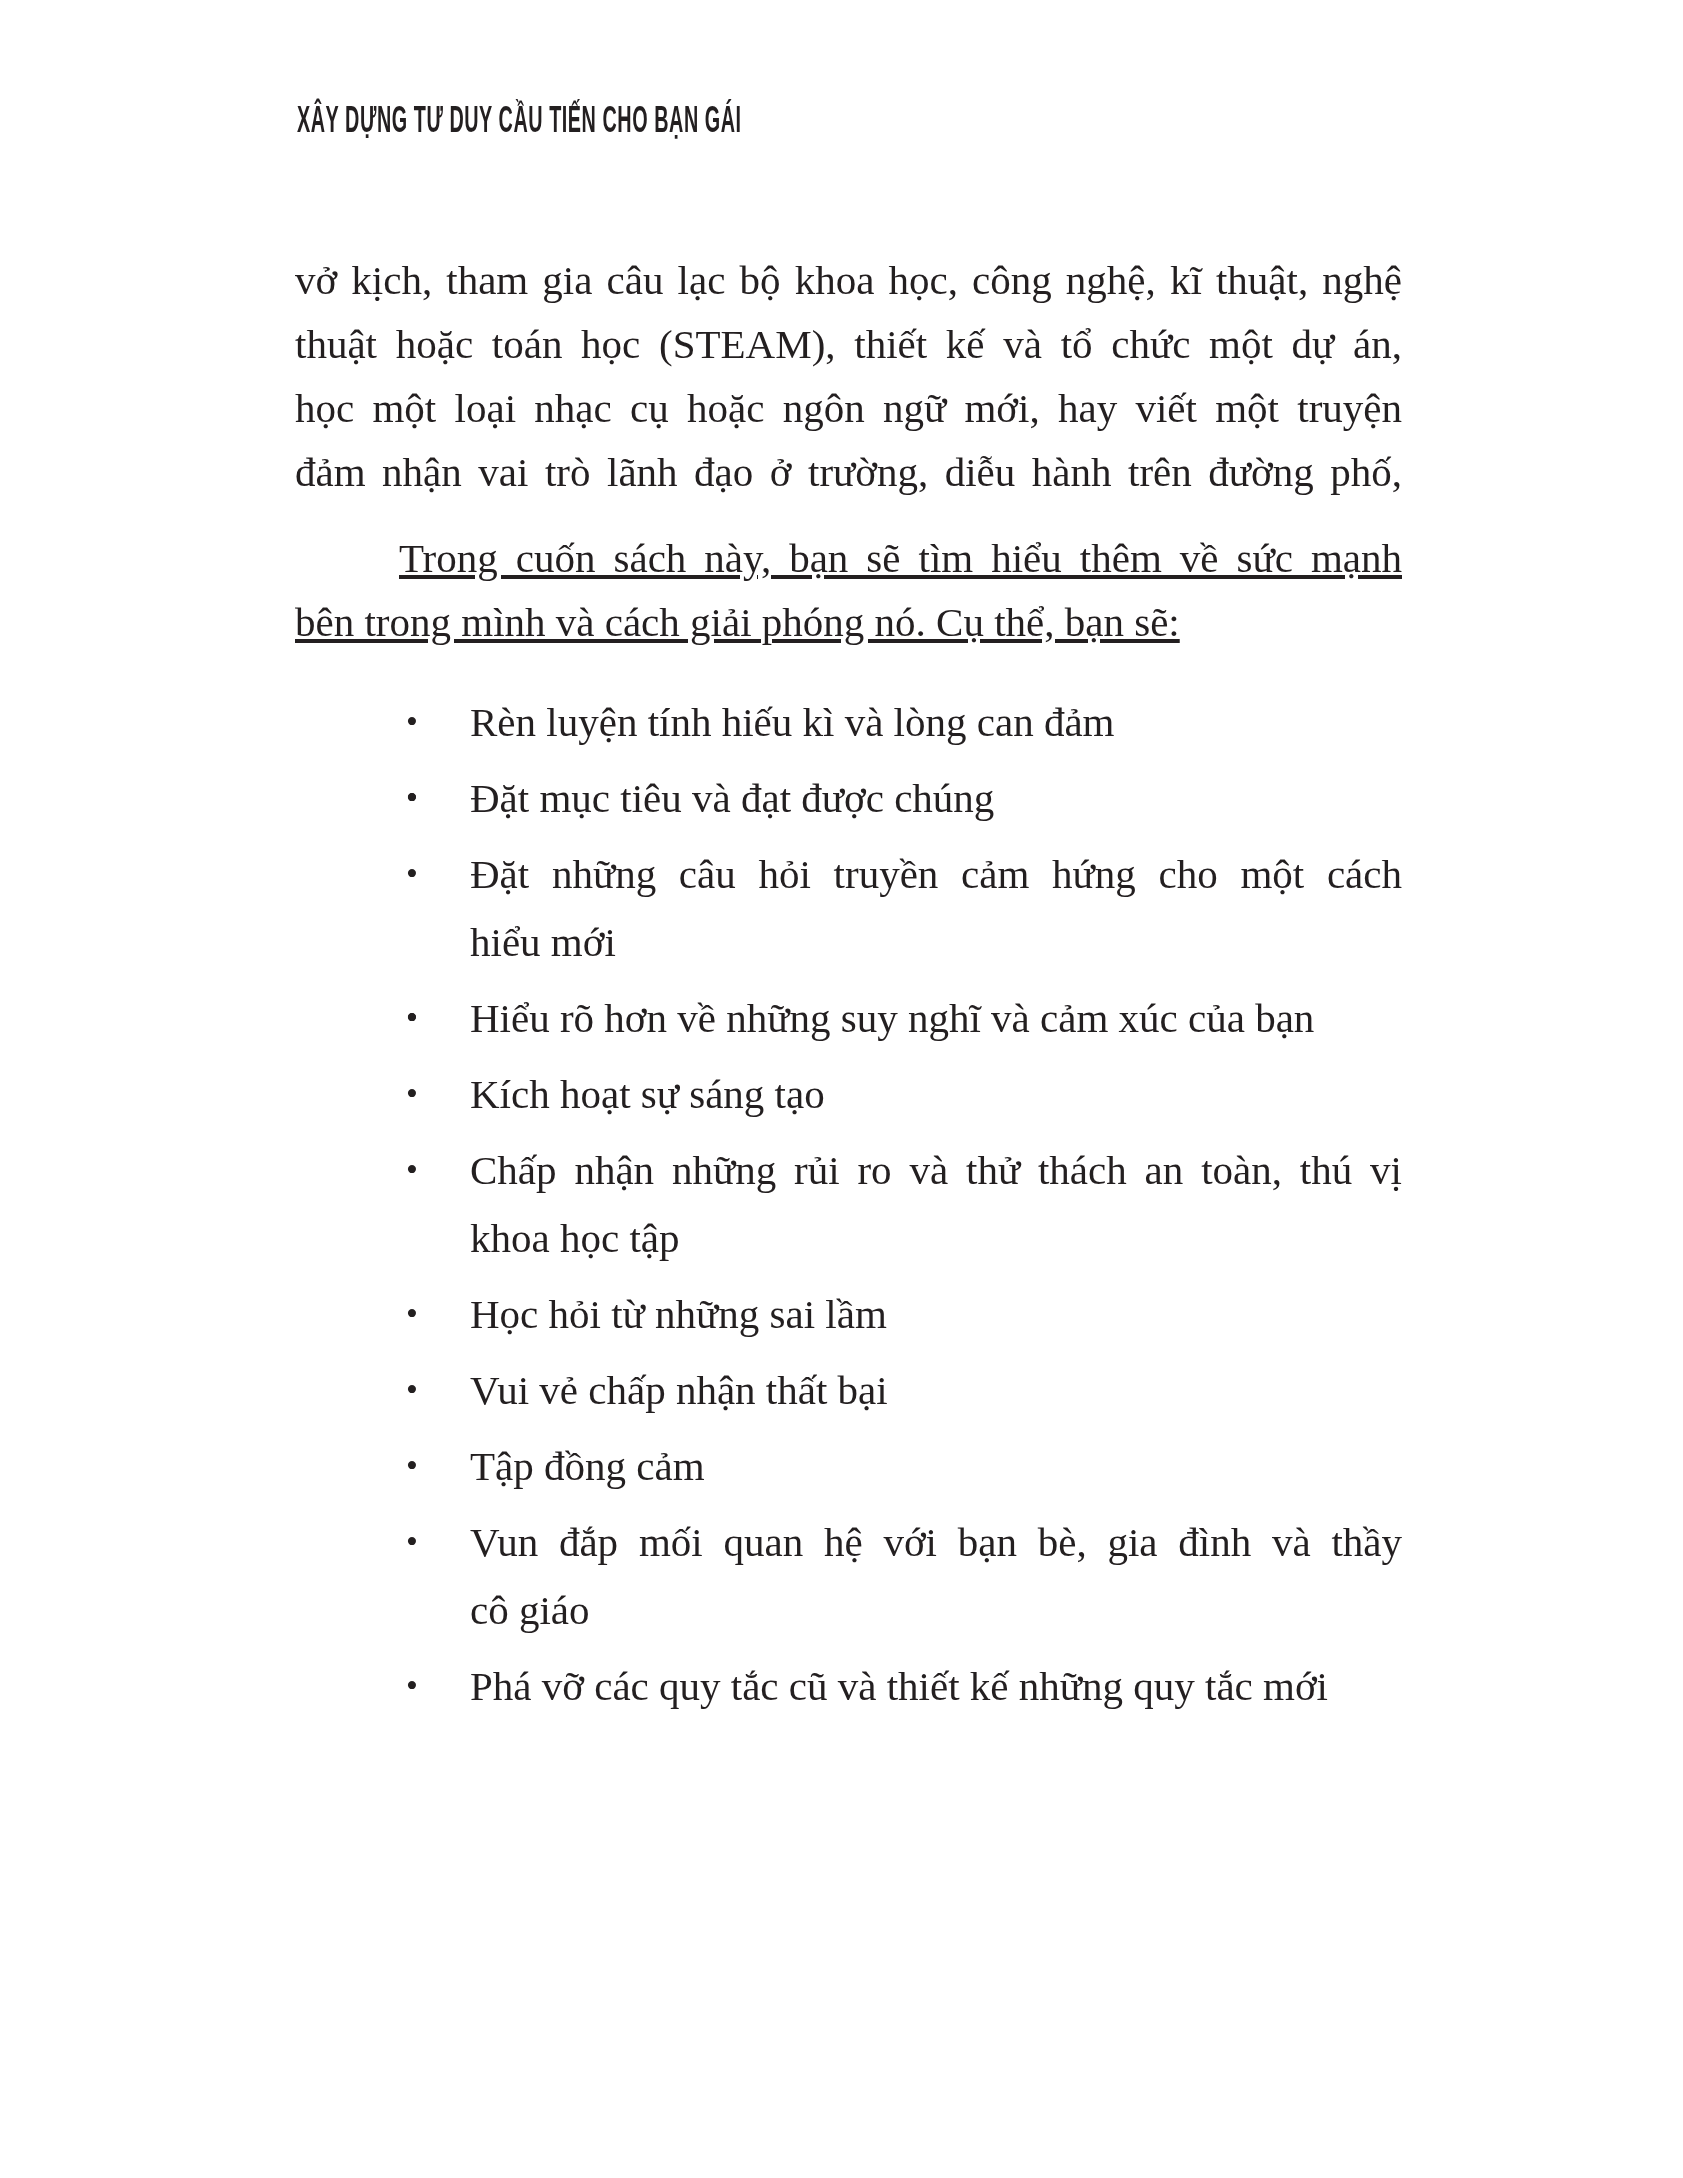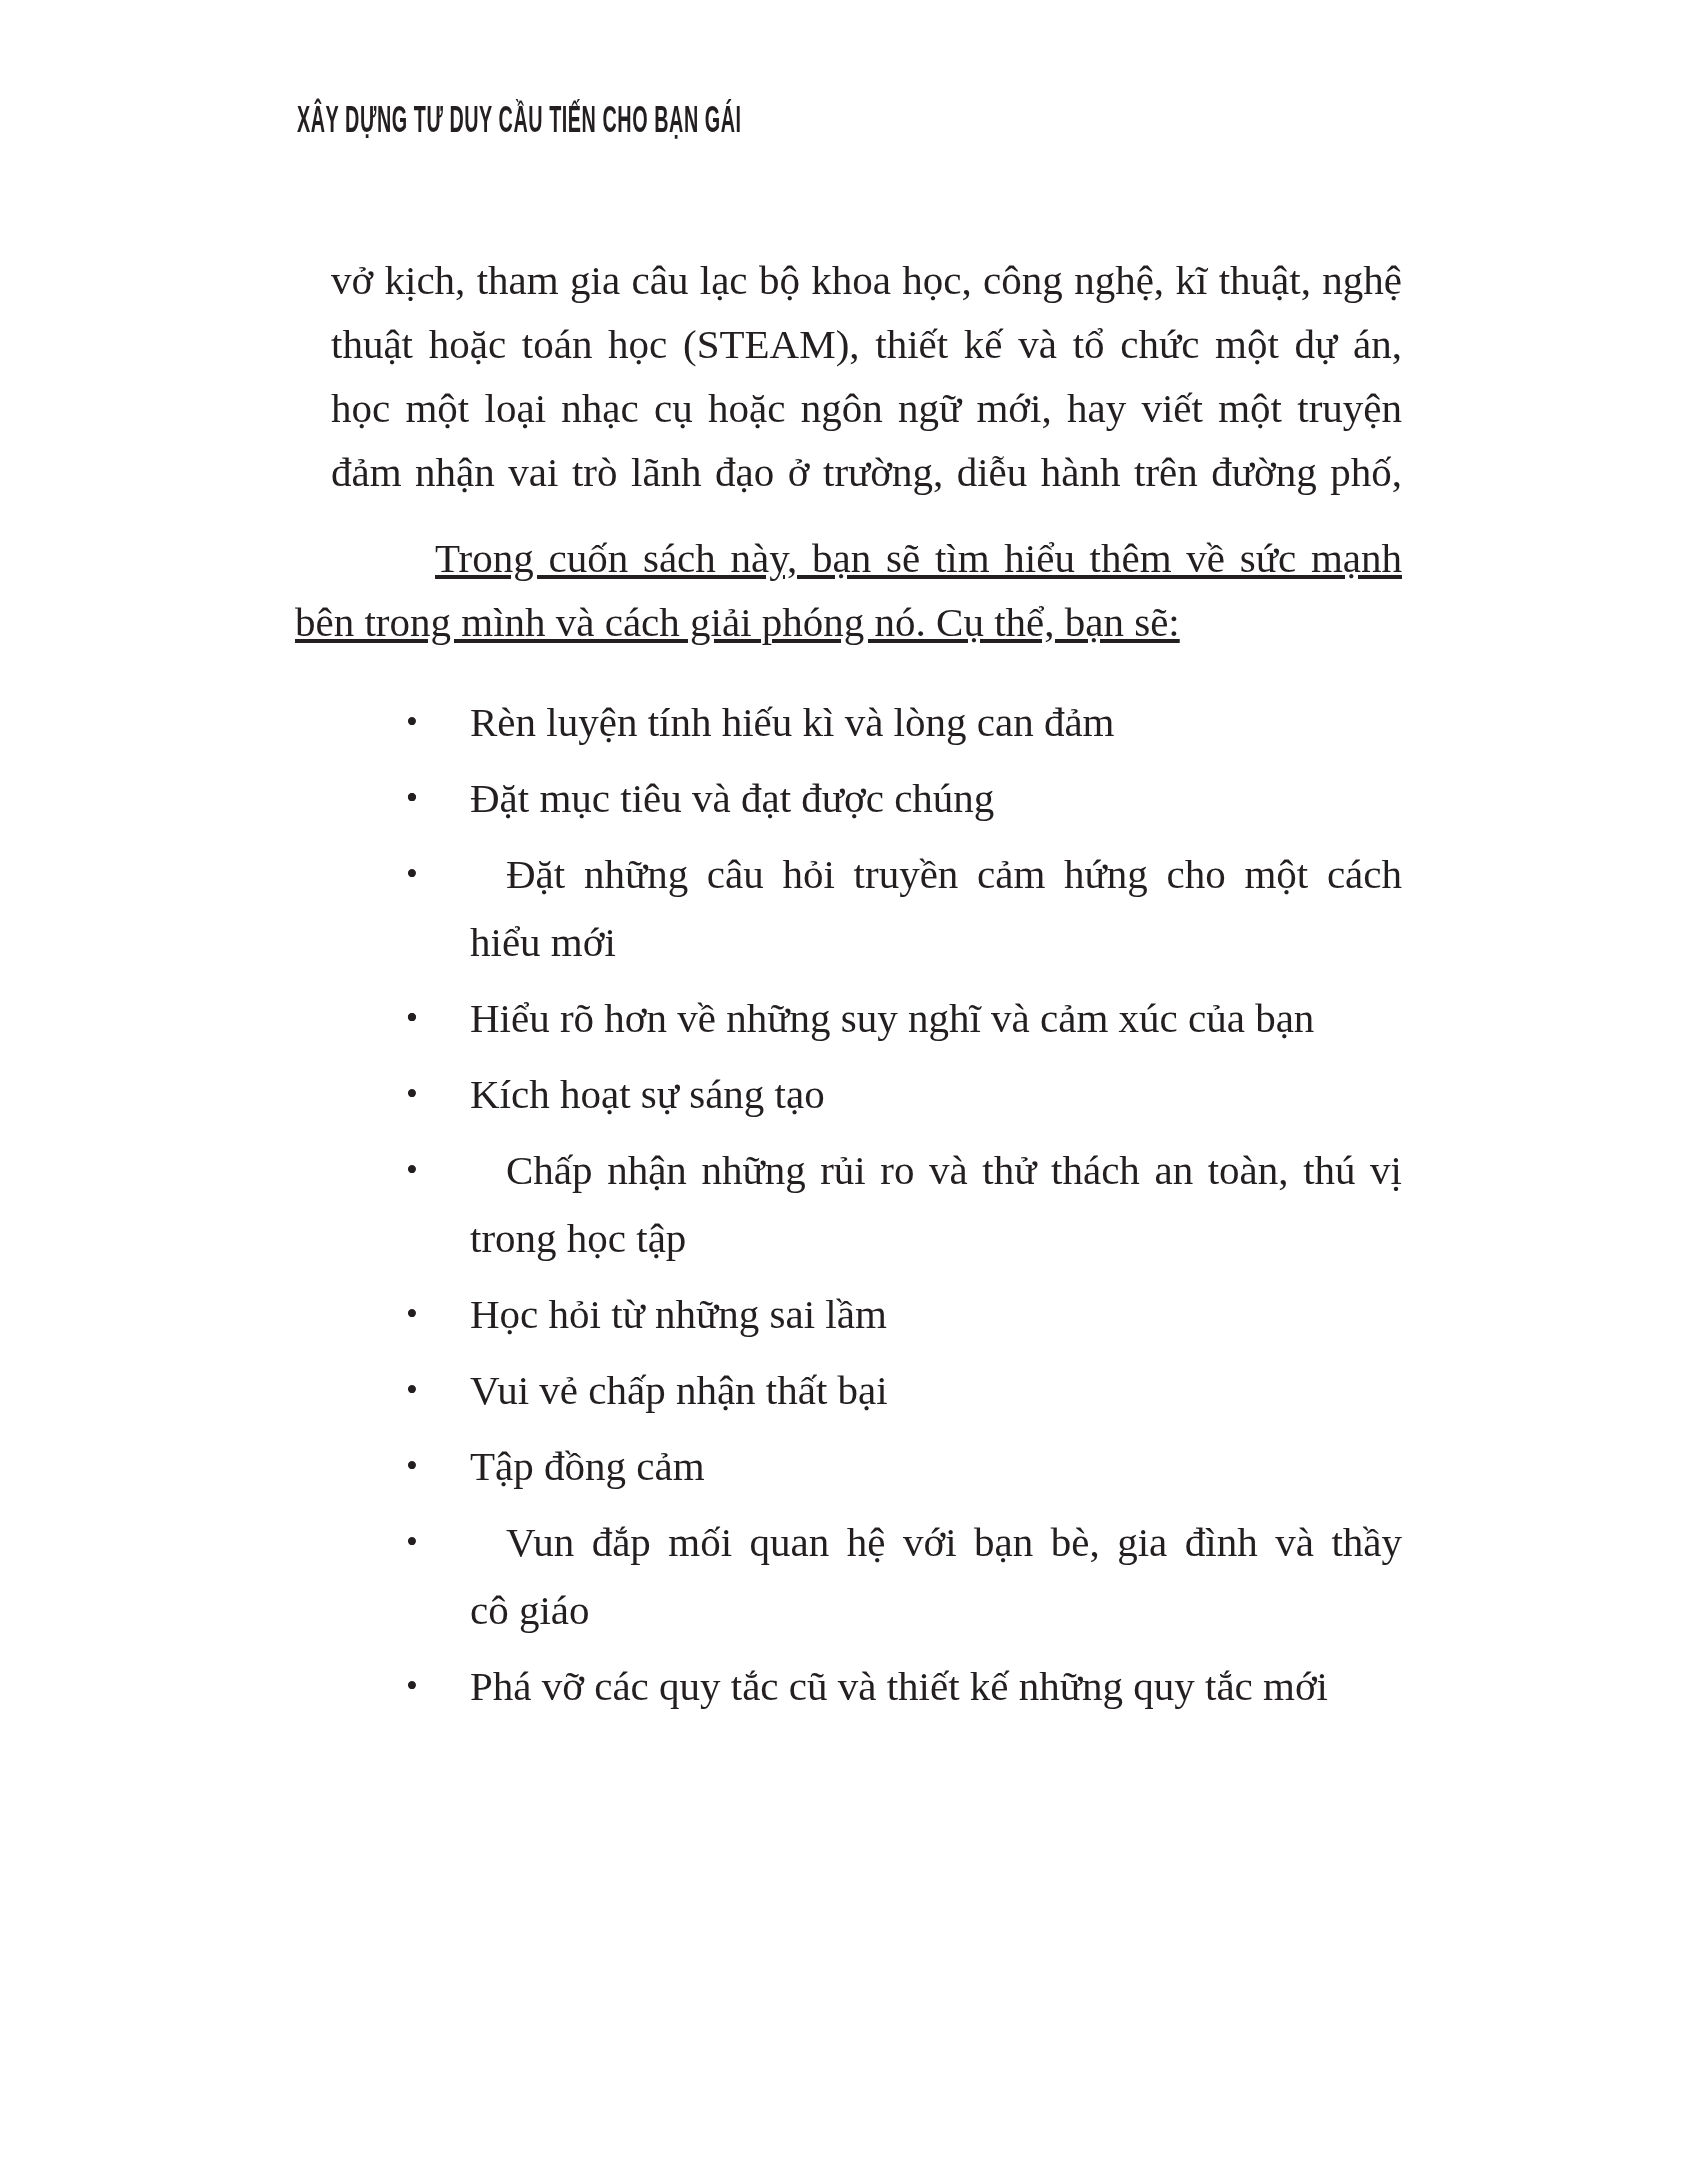--- a/index.html
+++ b/index.html
@@ -32,21 +32,20 @@
     width: 1107px;
   }
   .line {
     font-size: 41px;
     line-height: 64px;
     white-space: nowrap;
   }
   .jline {
     text-align: justify;
     text-align-last: justify;
-    margin-left: 36px;
   }
   .lline {
     text-align: left;
   }
   .para2 { margin-top: 22px; text-decoration: underline; }
   .indent { padding-left: 104px; }
   .list { margin-top: 34px; }
   .item {
     position: relative;
     padding-left: 175px;
@@ -123,21 +122,21 @@
       </div>
 
       <div class="item">
         <span class="bullet">•</span>
         <div class="line lline">Kích hoạt sự sáng tạo</div>
       </div>
 
       <div class="item">
         <span class="bullet">•</span>
         <div class="line jline">Chấp nhận những rủi ro và thử thách an toàn, thú vị</div>
-        <div class="line lline">trong học tập</div>
+        <div class="line lline">khoa học tập</div>
       </div>
 
       <div class="item">
         <span class="bullet">•</span>
         <div class="line lline">Học hỏi từ những sai lầm</div>
       </div>
 
       <div class="item">
         <span class="bullet">•</span>
         <div class="line lline">Vui vẻ chấp nhận thất bại</div>

